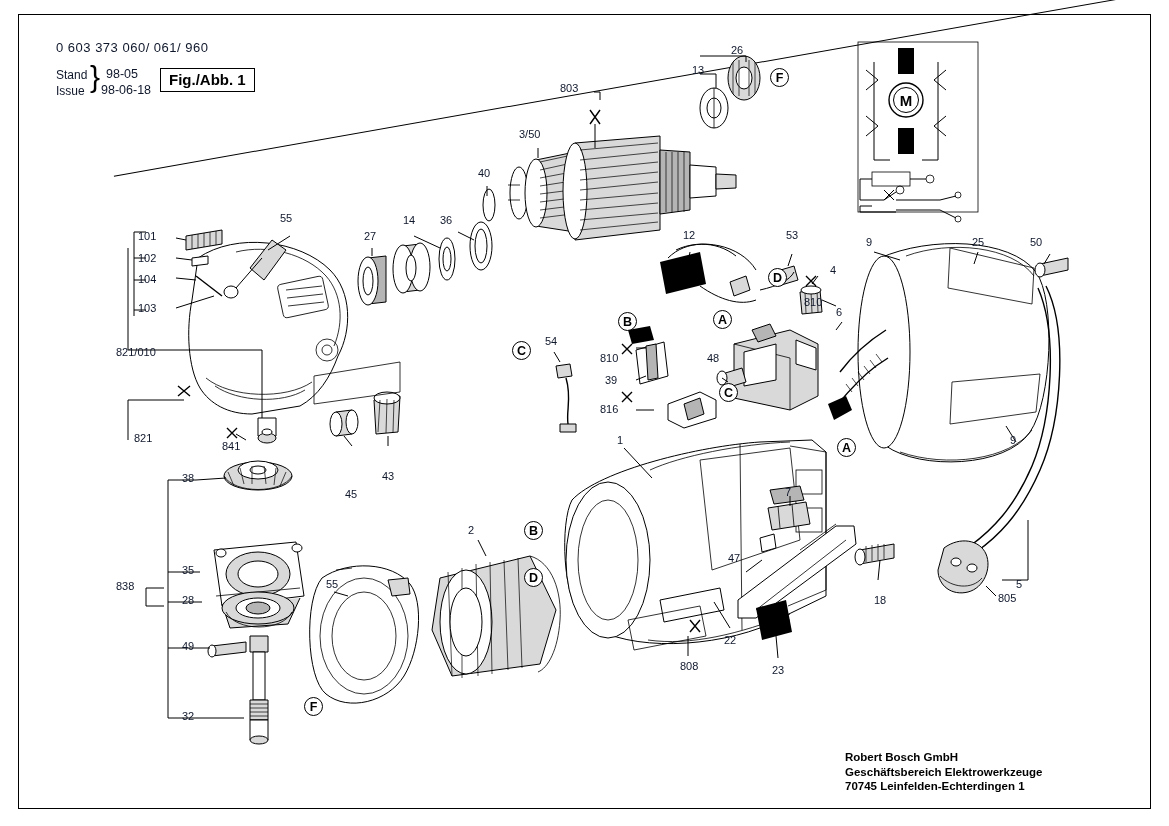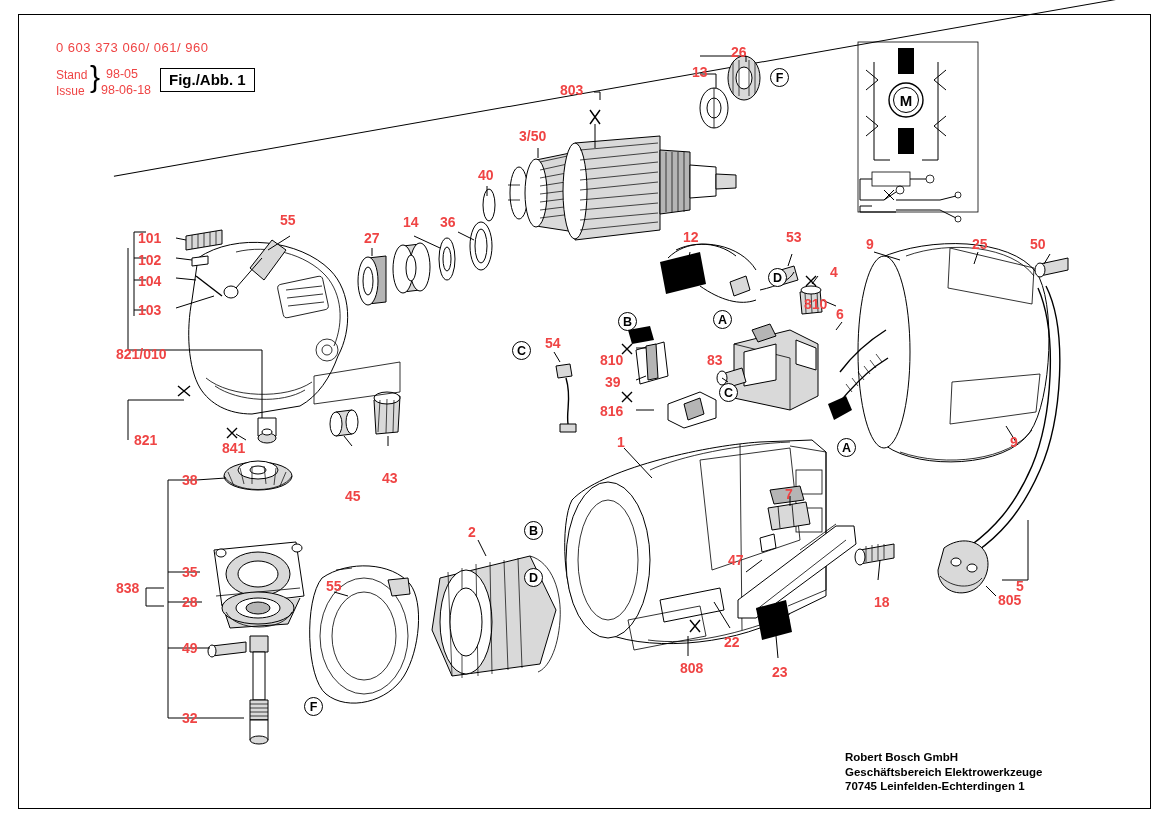--- a/index.html
+++ b/index.html
@@ -11,40 +11,40 @@
     height: 826px;
     background: #ffffff;
     overflow: hidden;
   }
   .frame {
     position:absolute;
     left: 18px; top: 14px;
     width: 1133px; height: 795px;
     border: 1.5px solid #000;
   }
-  .txt { position:absolute; white-space:nowrap; color:#ef4444; }
+  .txt { position:absolute; white-space:nowrap; color:#0f172a; }
   .hdr-num { font-size: 13px; letter-spacing: 0.5px; }
   .stand-lbl { font-size: 12px; }
   .stand-val { font-size: 12.5px; }
   .strike { position:relative; }
   .strike:after{
     content:"";
     position:absolute; left:-1px; right:-1px; top:52%;
     border-top:1.4px solid #000;
     transform: rotate(-10deg);
   }
   .figbox {
     position:absolute;
     border:1.6px solid #000;
     padding:2px 8px 3px 8px;
     font-weight:bold;
     font-size:15px;
   }
   .brace { position:absolute; font-size: 30px; line-height:1; }
-  .callout { font-size: 14px; font-weight:bold; }
+  .callout { font-size: 11px; font-weight:normal; }
   .circ {
     position:absolute;
     width:19px; height:19px;
     border:1.6px solid #000;
     border-radius:50%;
     font-size:12.5px; font-weight:bold;
     display:flex; align-items:center; justify-content:center;
     background:#fff;
   }
   .circ.big { width:26px; height:26px; font-size:15px; }
@@ -458,21 +458,21 @@
   <div class="txt callout" style="left:672px; top:660px;margin-left:8px;">808</div>
   <div class="txt callout" style="left:724px; top:634px;">22</div>
   <div class="txt callout" style="left:772px; top:664px;">23</div>
   <div class="txt callout" style="left:728px; top:552px;">47</div>
   <div class="txt callout" style="left:785px; top:486px;">7</div>
   <div class="txt callout" style="left:874px; top:594px;">18</div>
   <div class="txt callout" style="left:545px; top:335px;">54</div>
   <div class="txt callout" style="left:600px; top:352px;">810</div>
   <div class="txt callout" style="left:605px; top:374px;">39</div>
   <div class="txt callout" style="left:600px; top:403px;">816</div>
-  <div class="txt callout" style="left:707px; top:352px;">83</div>
+  <div class="txt callout" style="left:707px; top:352px;">48</div>
   <div class="txt callout" style="left:683px; top:229px;">12</div>
   <div class="txt callout" style="left:786px; top:229px;">53</div>
   <div class="txt callout" style="left:830px; top:264px;">4</div>
   <div class="txt callout" style="left:804px; top:296px;">810</div>
   <div class="txt callout" style="left:836px; top:306px;">6</div>
   <div class="txt callout" style="left:866px; top:236px;">9</div>
   <div class="txt callout" style="left:1010px; top:434px;">9</div>
   <div class="txt callout" style="left:972px; top:236px;">25</div>
   <div class="txt callout" style="left:1030px; top:236px;">50</div>
   <div class="txt callout" style="left:1016px; top:578px;">5</div>

